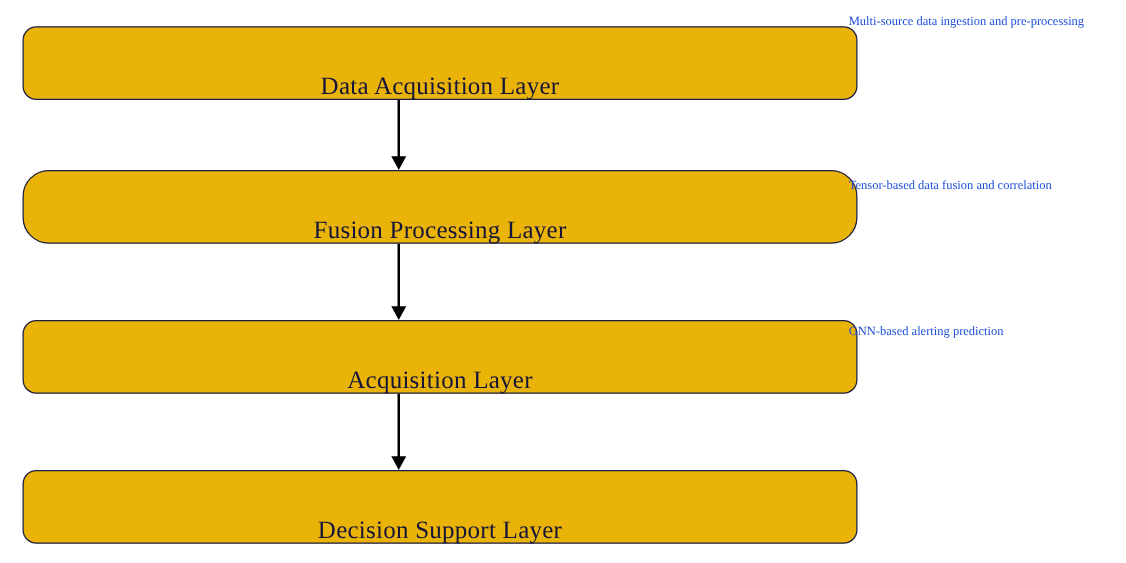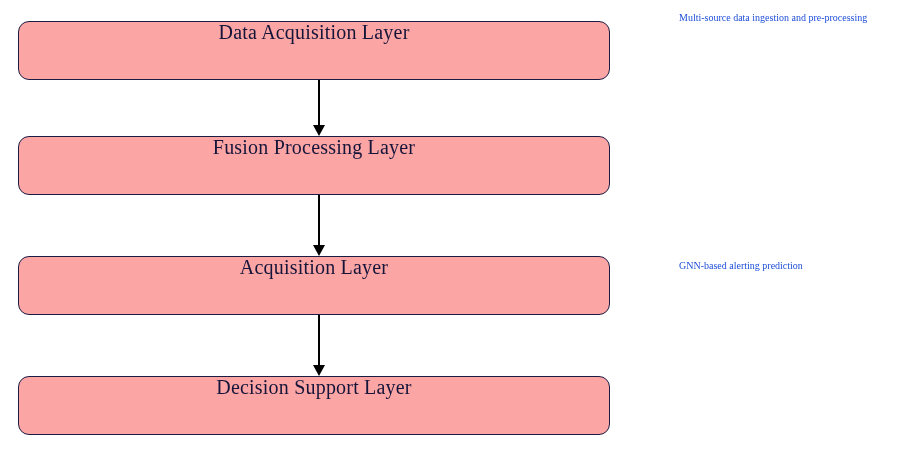--- a/index.html
+++ b/index.html
@@ -17,41 +17,41 @@
     width: 901px;
     height: 450px;
     background: #ffffff;
     overflow: hidden;
   }
 
   
   .layer-box {
     position: absolute;
     left: 18px;
-    width: 592px;
+    width: 668px;
     height: 59px;
     box-sizing: border-box;
-    background: #fca5a5;
+    background: #eab308;
     border: 1.4px solid #1c1c42;
     border-radius: 11px;
     display: flex;
-    align-items: flex-start;
+    align-items: flex-end;
     justify-content: center;
   }
   .layer-box-label {
     font-family: "Liberation Serif", "DejaVu Serif", serif;
     font-size: 20px;
     line-height: 1;
     color: #15153a;
     letter-spacing: 0.2px;
     white-space: nowrap;
   }
 
   .box-1 { top: 21px; }
-  .box-2 { top: 136px; }
+  .box-2 { top: 136px; border-radius: 21px; }
   .box-3 { top: 256px; }
   .box-4 { top: 376px; }
 
   
   .arrow {
     position: absolute;
     left: 311px;
     width: 16px;
   }
   .arrow-shaft {
@@ -130,17 +130,18 @@
     <div class="arrow-shaft"></div>
     <div class="arrow-head"></div>
   </div>
 
   <div class="layer-box box-4">
     <span class="layer-box-label">Decision Support Layer</span>
   </div>
 
   <div class="annotation ann-1">Multi-source data ingestion and pre-processing</div>
 
+  <div class="annotation ann-2">Tensor-based data fusion and correlation</div>
 
   <div class="annotation ann-3">GNN-based alerting prediction</div>
 
 
 </div>
 
 </body></html>

